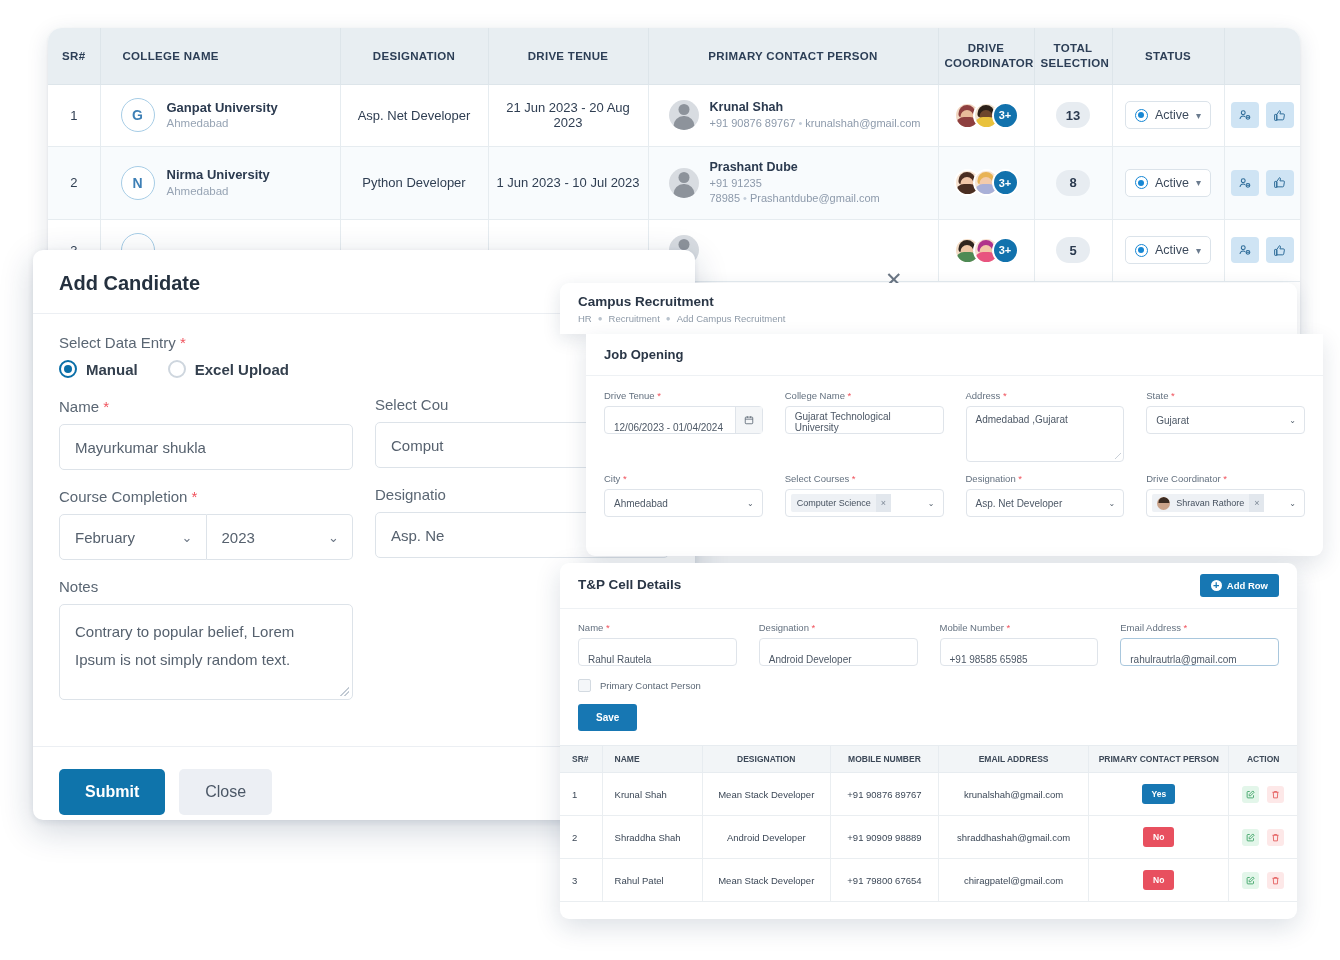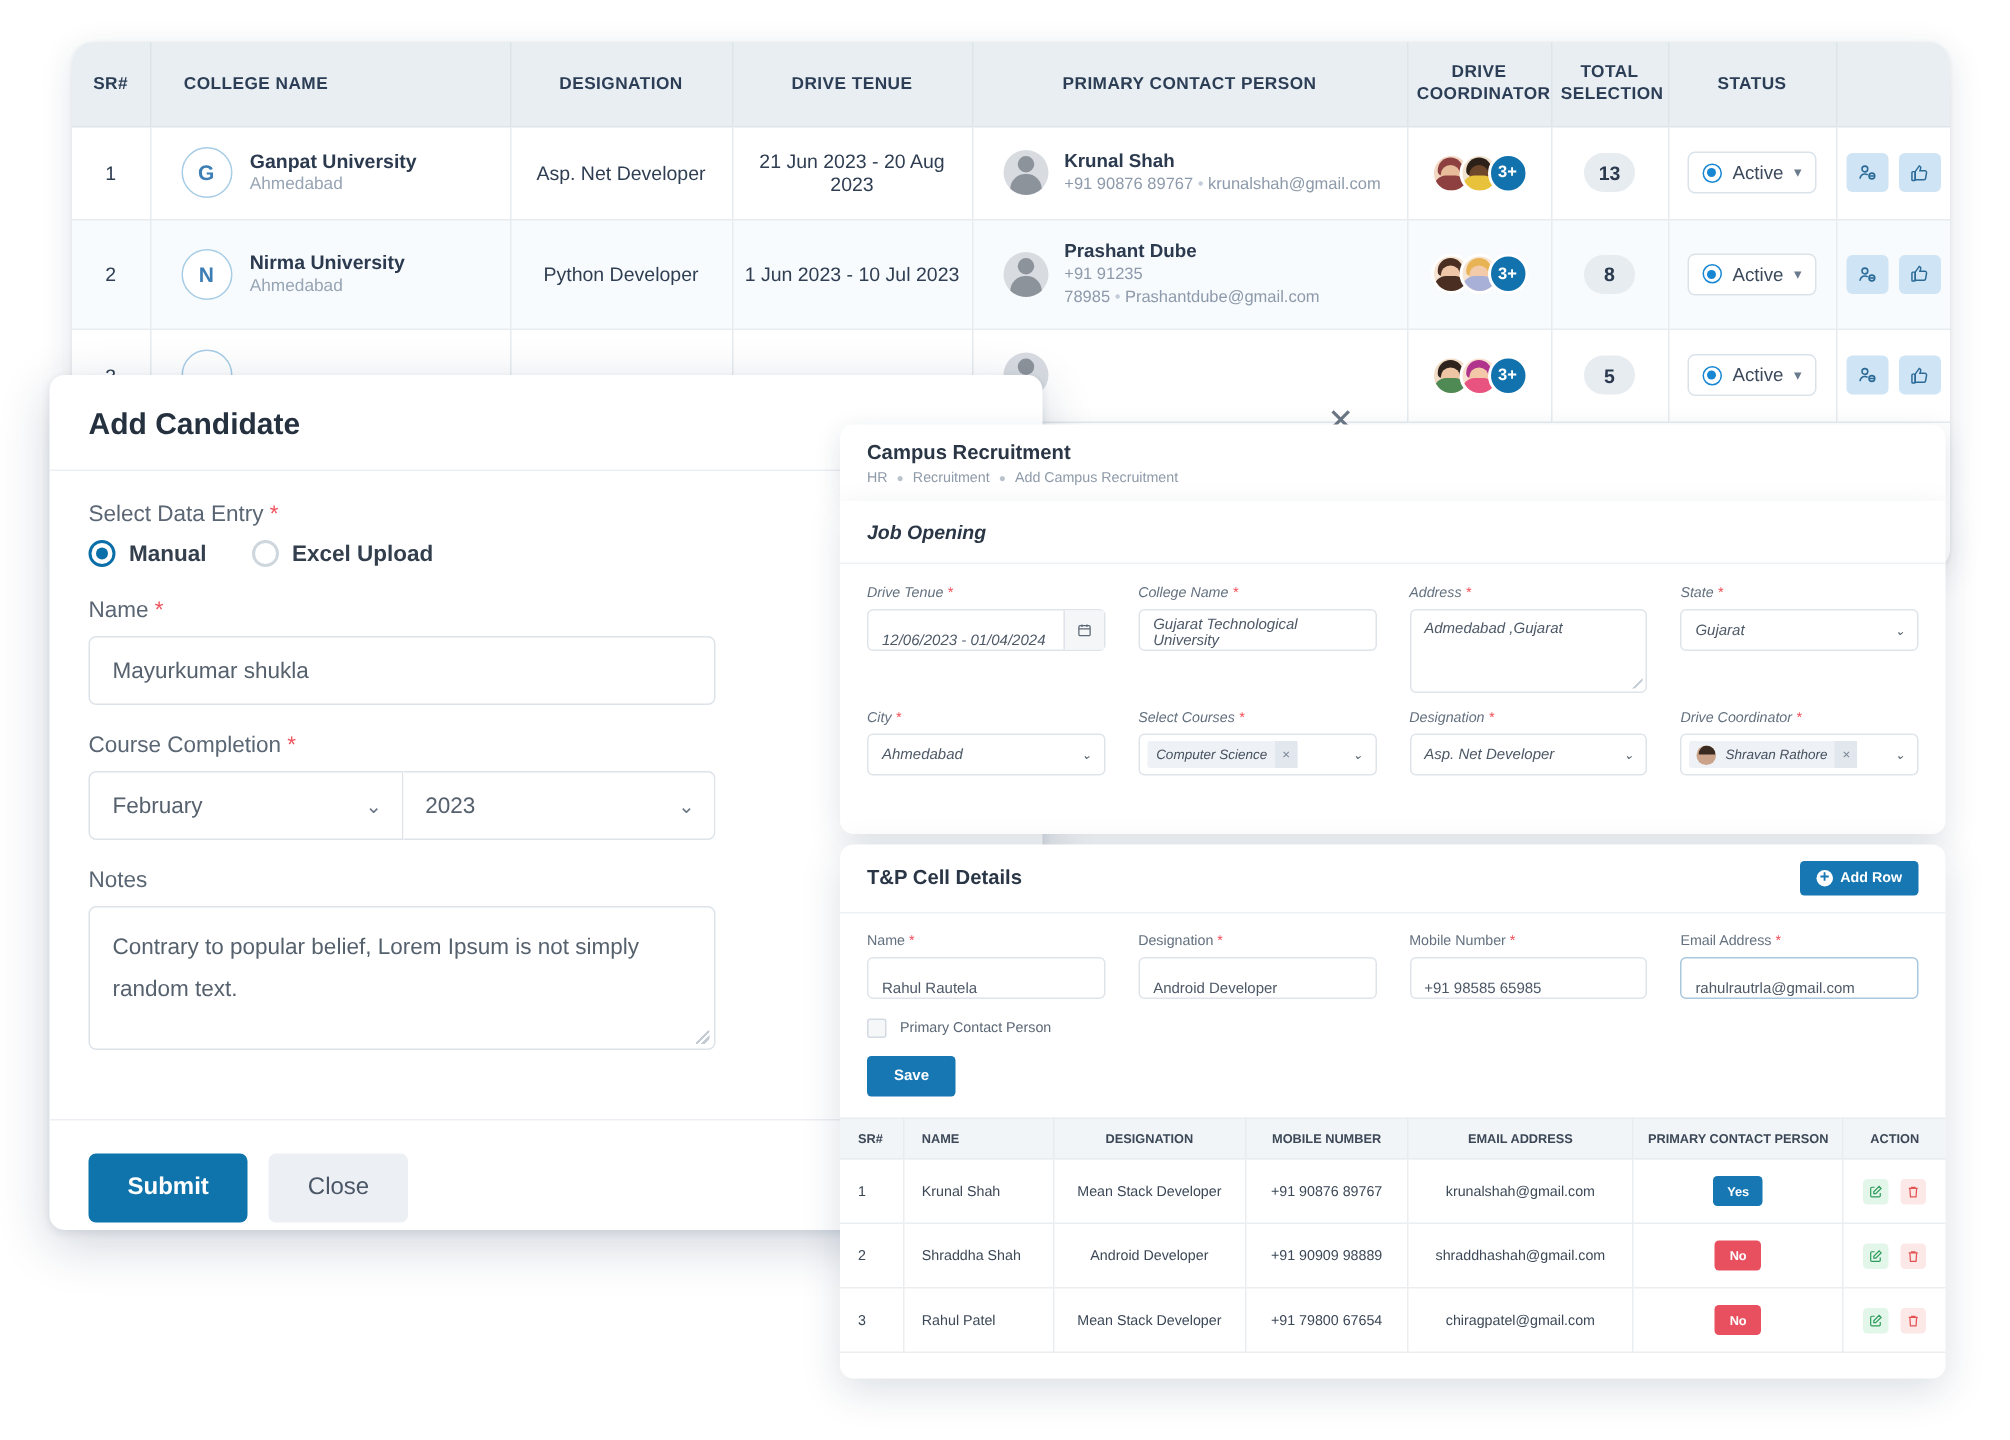--- a/index.html
+++ b/index.html
@@ -206,25 +206,24 @@
     position: absolute; left: 560px; top: 283px; width: 737px; height: 51px;
     background: #fff; border-radius: 9px 9px 0 0;
     box-shadow: 0 5px 18px rgba(22,45,80,0.13);
     padding: 9px 18px; z-index: 6;
   }
   .cr-title { font-size: 13.5px; font-weight: bold; color: #2a3646; line-height: 1.5; }
   .crumbs { font-size: 9.5px; color: #8e9aa8; display: flex; align-items: center; gap: 6px; margin-top: 1px; }
   .crumbs .bd { font-size: 8px; color: #b9c3cd; }
 
   .cr-job {
-    position: absolute; left: 560px; top: 334px; width: 737px; height: 222px;
+    position: absolute; left: 586px; top: 334px; width: 737px; height: 222px;
     background: #fff; border-radius: 0 0 9px 9px;
     box-shadow: 0 8px 22px rgba(22,45,80,0.13);
     z-index: 6;
-    font-style: italic;
   }
   .sec-hd { font-size: 13px; font-weight: bold; color: #2a3646; padding: 13px 18px; border-bottom: 1px solid #eef1f4; }
   .grid4 { display: grid; grid-template-columns: repeat(4, 1fr); gap: 0 22px; padding: 14px 18px 0 18px; }
   .f-lab { font-size: 9.5px; color: #63707f; margin-bottom: 5px; }
   .f-inp {
     height: 28px; border: 1px solid #dfe4ea; border-radius: 4px; background: #fff;
     font-size: 10px; color: #4d5866; padding: 0 9px; display: flex; align-items: flex-end;
   }
   .f-inp.date { padding: 0; }
   .f-inp.date span.val { flex: 1; padding: 0 9px; }
@@ -591,20 +590,31 @@
             <div class="sel">
               <span>2023</span>
               <span class="cv">⌄</span>
             </div>
           </div>
 
           <div class="fld-label">Notes</div>
           <div class="ta">Contrary to popular belief, Lorem Ipsum is not simply random text.</div>
         </div>
 
+        <div class="cand-col-r">
+          <div style="height:62px"></div>
+          <div class="fld-label">Select Cou</div>
+          <div class="sel">
+            <span>Comput</span>
+          </div>
+          <div class="fld-label">Designatio</div>
+          <div class="sel">
+            <span>Asp. Ne</span>
+          </div>
+        </div>
       </div>
     </div>
     <div class="cand-footer">
       <div class="btn-primary">Submit</div>
       <div class="btn-muted">Close</div>
     </div>
   </div>
 
   <div class="cr-head">
     <div class="cr-title">Campus Recruitment</div>

